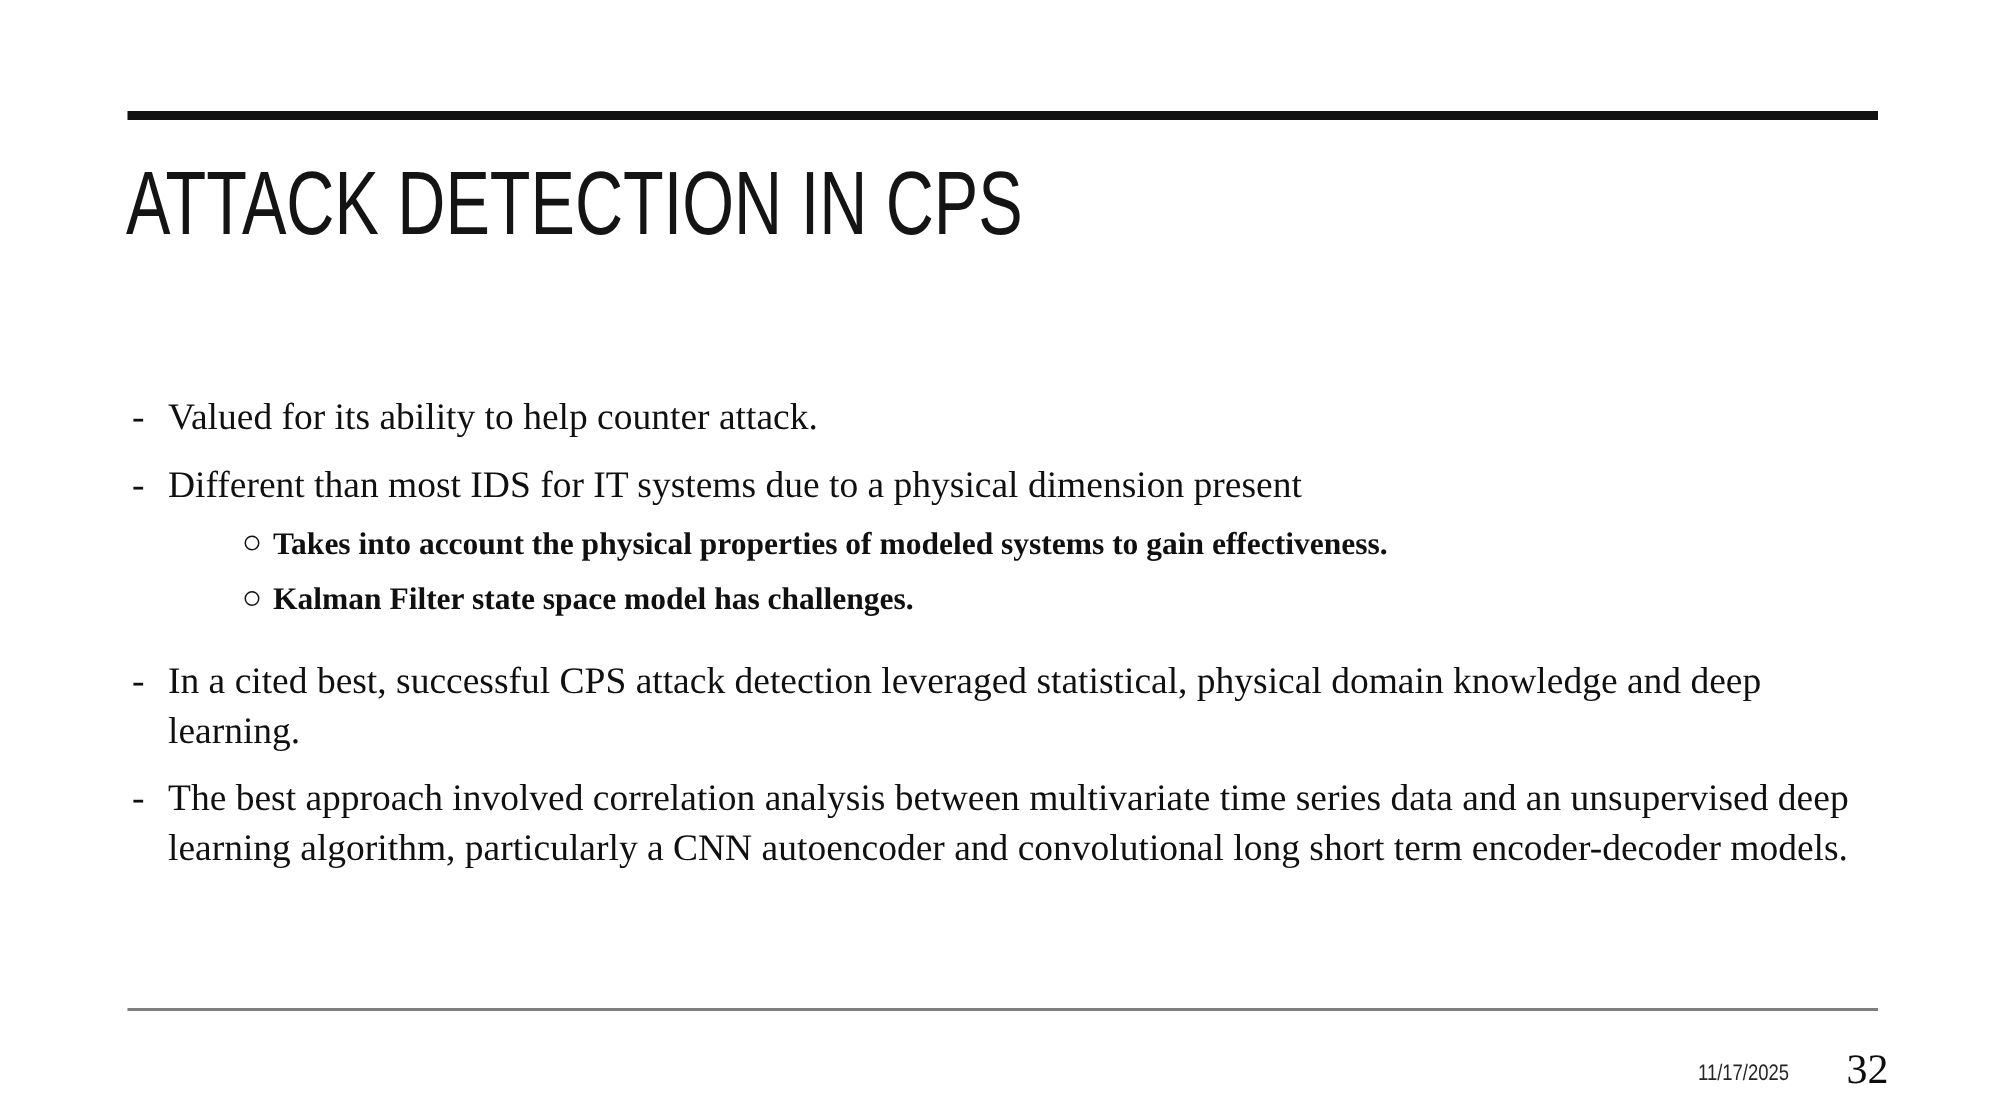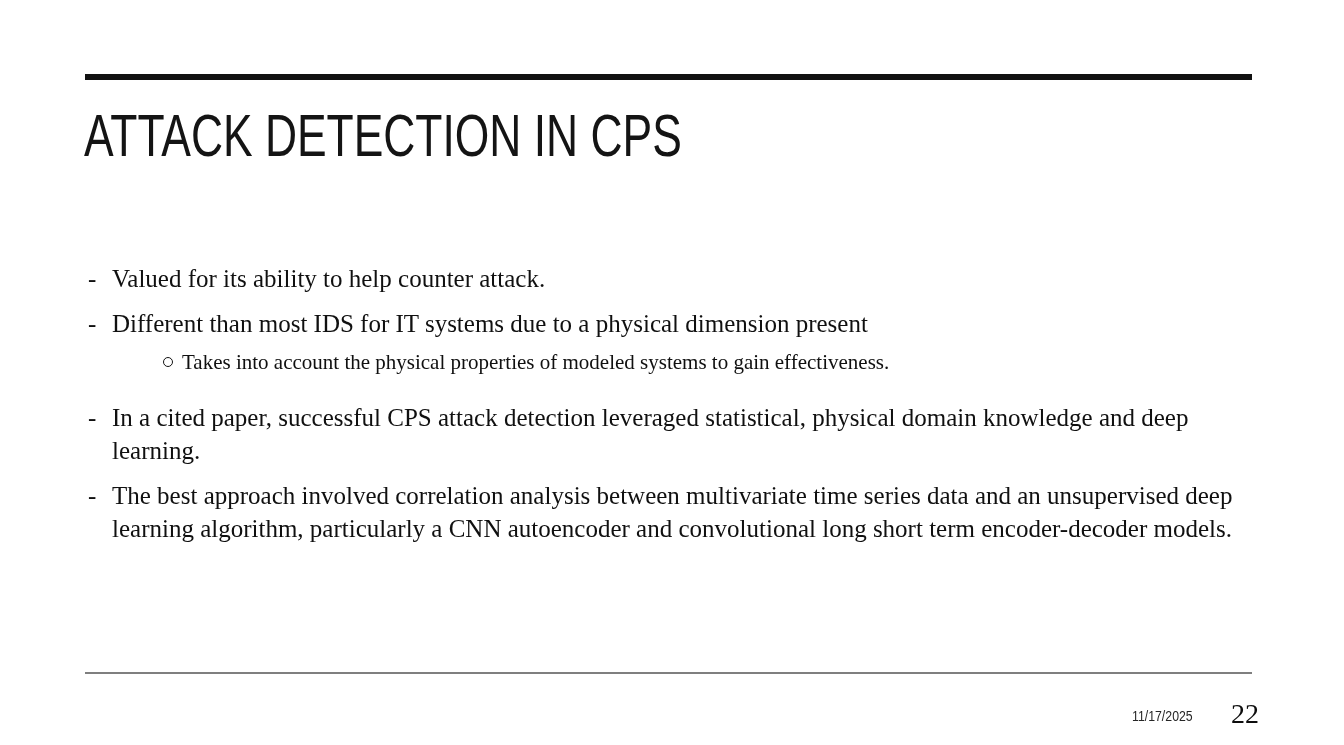--- a/index.html
+++ b/index.html
@@ -54,20 +54,21 @@
     font-size: 25px;
     line-height: 33px;
   }
   .bullet .btext {
     flex: 1;
     max-width: 1133px;
   }
   .subs {
     margin-top: 4px;
     margin-bottom: 8px;
+    font-weight: bold;
   }
   .sub {
     display: flex;
     align-items: flex-start;
     font-size: 21px;
     line-height: 37px;
   }
   .sub .circle {
     flex: none;
     width: 10px; height: 10px;
@@ -119,35 +120,39 @@
       </div>
       <div class="bullet">
         <span class="dash">-</span>
         <div class="btext">
           <div>Different than most IDS for IT systems due to a physical dimension present</div>
           <div class="subs">
             <div class="sub">
               <span class="circle"></span>
               <span>Takes into account the physical properties of modeled systems to gain effectiveness.</span>
             </div>
+            <div class="sub">
+              <span class="circle"></span>
+              <span>Kalman Filter state space model has challenges.</span>
+            </div>
           </div>
         </div>
       </div>
       <div class="bullet">
         <span class="dash">-</span>
         <div class="btext">
-          <div>In a cited paper, successful CPS attack detection leveraged statistical, physical domain knowledge and deep learning.</div>
+          <div>In a cited best, successful CPS attack detection leveraged statistical, physical domain knowledge and deep learning.</div>
         </div>
       </div>
       <div class="bullet">
         <span class="dash">-</span>
         <div class="btext">
           <div>The best approach involved correlation analysis between multivariate time series data and an unsupervised deep learning algorithm, particularly a CNN autoencoder and convolutional long short term encoder-decoder models.</div>
         </div>
       </div>
     </div>
 
   <div class="footer-rule"></div>
 
   <div class="footer-date">11/17/2025</div>
 
-  <div class="footer-page">22</div>
+  <div class="footer-page">32</div>
 </div>
 
 </body></html>

